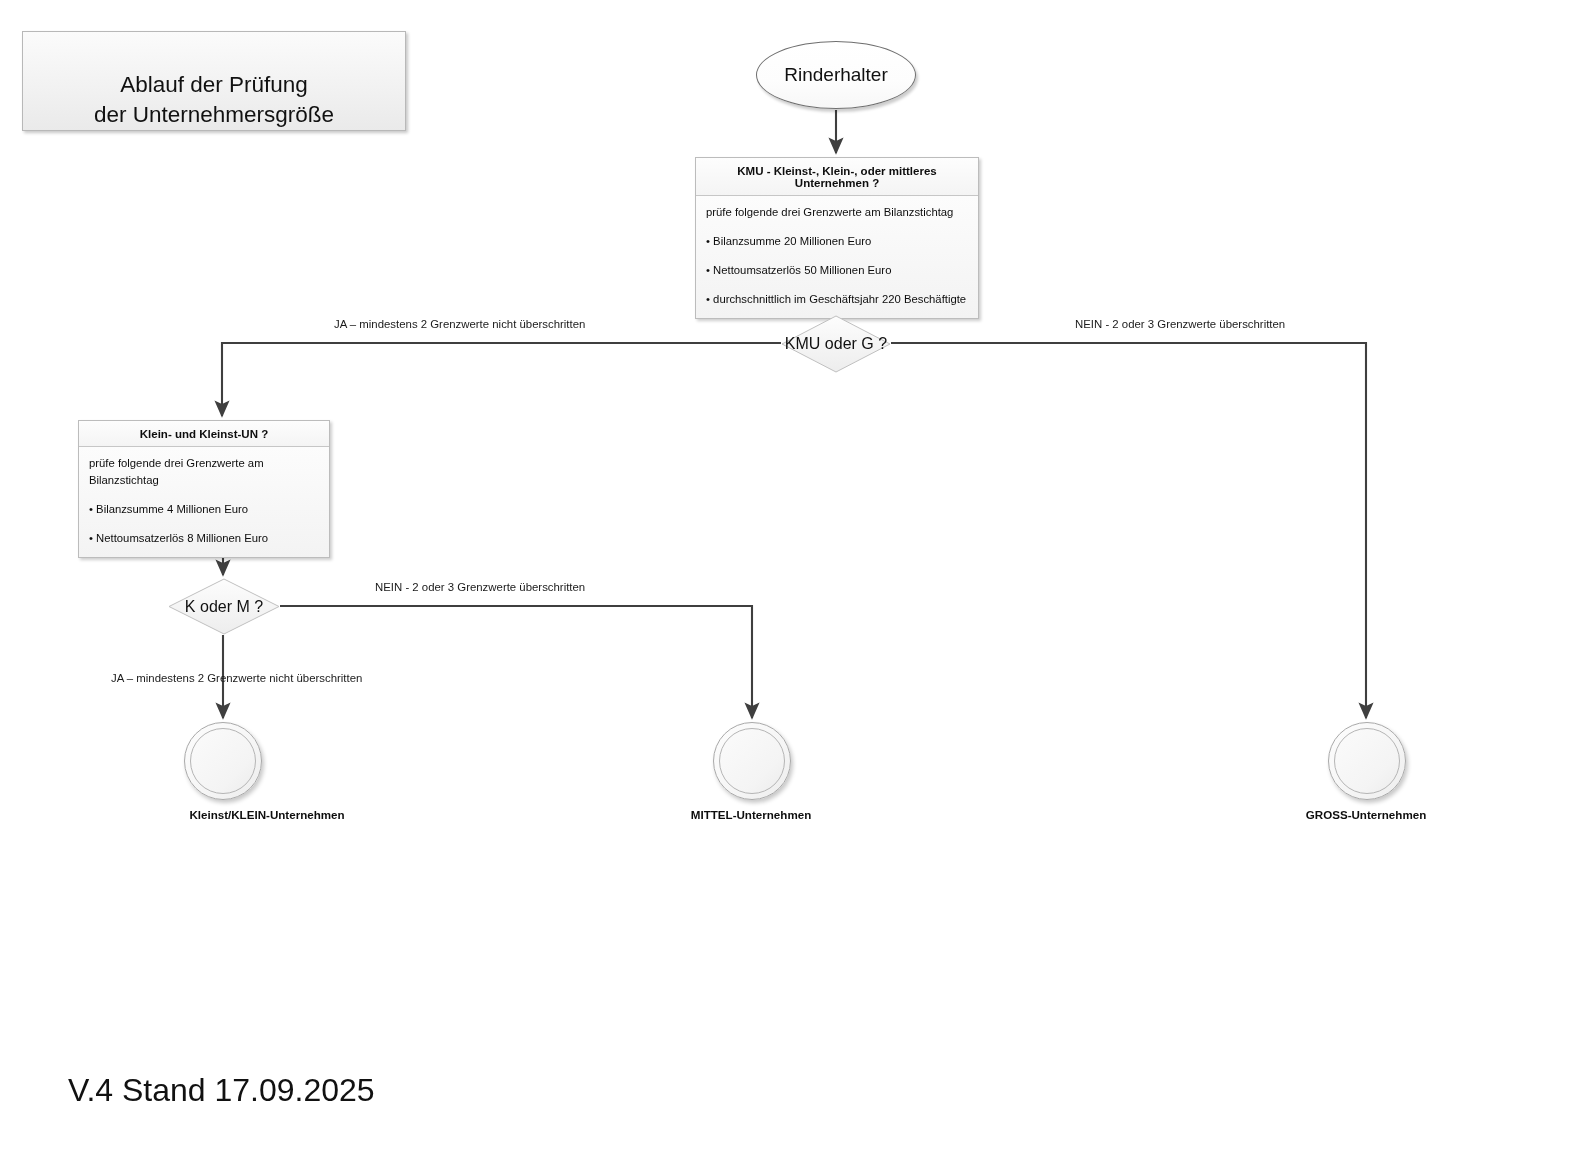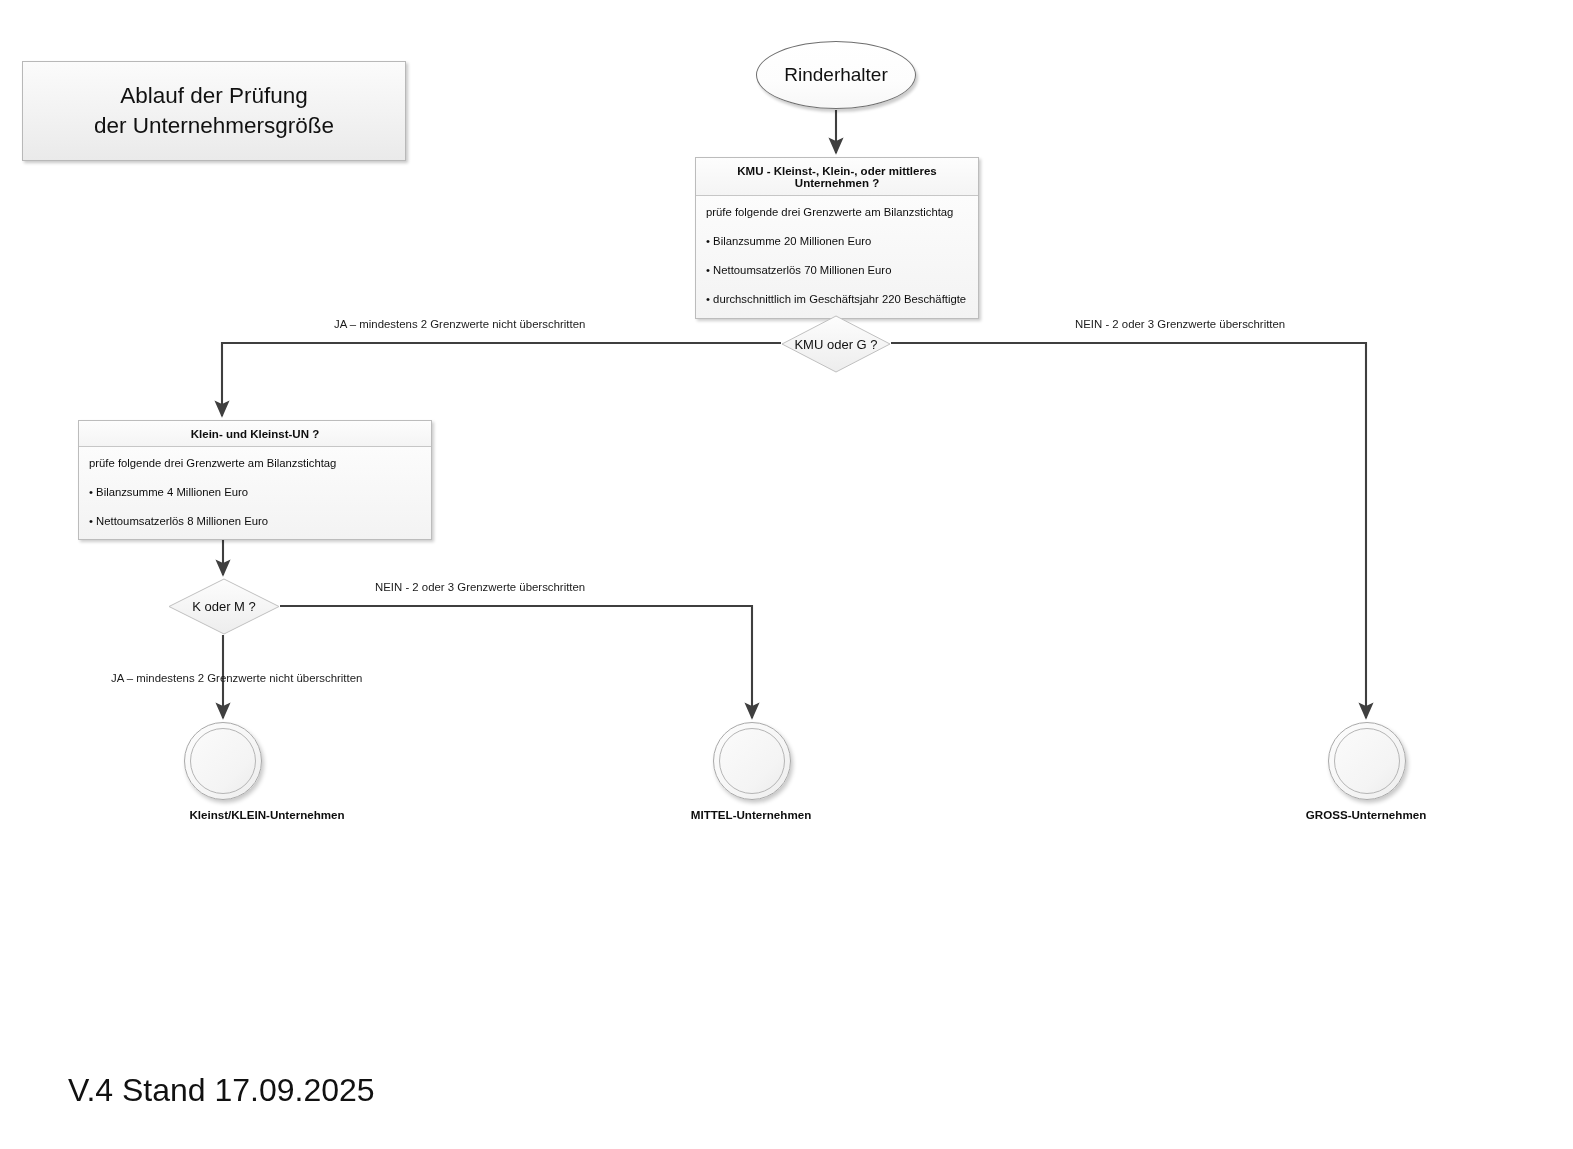--- a/index.html
+++ b/index.html
@@ -23,28 +23,28 @@
     left: 0; top: 0;
     width: 1573px;
     height: 1149px;
     pointer-events: none;
   }
 
   
   .title-box {
     position: absolute;
     left: 22px;
-    top: 61px;
+    top: 31px;
     width: 384px;
     height: 100px;
     border: 1px solid #b8b8b8;
     background: linear-gradient(to bottom, #fbfbfb 0%, #f2f2f2 55%, #eaeaea 100%);
     box-shadow: 2px 2px 3px rgba(0,0,0,0.22);
     display: flex;
-    align-items: center;
+    align-items: flex-end;
     justify-content: center;
     text-align: center;
     box-sizing: border-box;
   }
   .title-box .title-text {
     font-size: 22.5px;
     line-height: 1.33;
     color: #111;
     white-space: pre-line;
   }
@@ -91,38 +91,38 @@
     background: linear-gradient(to bottom, #fcfcfc 0%, #f3f3f3 100%);
     padding: 8px 10px 9px 10px;
     font-size: 11.3px;
     line-height: 1.52;
     color: #0d0d0d;
   }
   .proc .proc-body .intro { display: block; }
   .proc .proc-body .bullet { display: block; margin-top: 12px; }
 
   #box-kmu   { left: 695px; top: 157px; width: 284px; }
-  #box-klein { left: 78px;  top: 420px; width: 354px; }
+  #box-klein { left: 78px;  top: 420px; width: 252px; }
 
   
   .diamond-wrap {
     position: absolute;
     display: flex;
     align-items: center;
     justify-content: center;
   }
   .diamond-shape {
     position: absolute;
     left: 0; top: 0;
     width: 100%;
     height: 100%;
   }
   .diamond-label {
     position: relative;
-    font-size: 13px;
+    font-size: 16px;
     color: #111;
     white-space: nowrap;
     z-index: 2;
   }
   #dia-kmu { left: 781px; top: 315px; width: 110px; height: 58px; }
   #dia-km  { left: 168px; top: 578px; width: 112px; height: 57px; }
 
   
   .endnode {
     position: absolute;
@@ -214,21 +214,21 @@
 
   <div class="oval">
     <span class="oval-text">Rinderhalter</span>
   </div>
 
   <div class="proc" id="box-kmu">
     <div class="proc-head">KMU - Kleinst-, Klein-, oder mittleres Unternehmen ?</div>
     <div class="proc-body">
       <span class="intro">prüfe folgende drei Grenzwerte am Bilanzstichtag</span>
       <span class="bullet">• Bilanzsumme 20 Millionen Euro</span>
-      <span class="bullet">• Nettoumsatzerlös 70 Millionen Euro</span>
+      <span class="bullet">• Nettoumsatzerlös 50 Millionen Euro</span>
       <span class="bullet">• durchschnittlich im Geschäftsjahr 220 Beschäftigte</span>
     </div>
   </div>
 
   <div class="diamond-wrap" id="dia-kmu">
     <svg class="diamond-shape" viewBox="0 0 110 58" preserveAspectRatio="none" xmlns="http://www.w3.org/2000/svg">
       <defs>
         <linearGradient id="dgrad1" x1="0" y1="0" x2="0" y2="1">
           <stop offset="0%" stop-color="#fdfdfd"></stop>
           <stop offset="100%" stop-color="#ededed"></stop>

